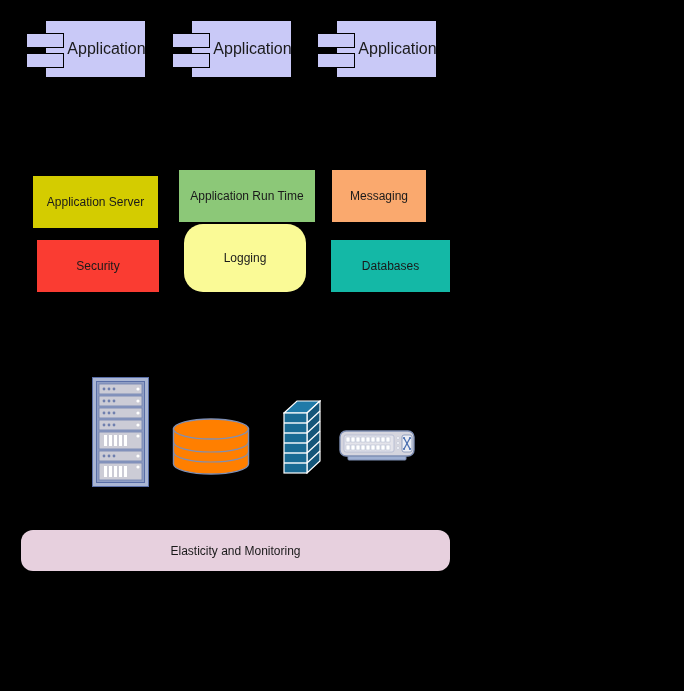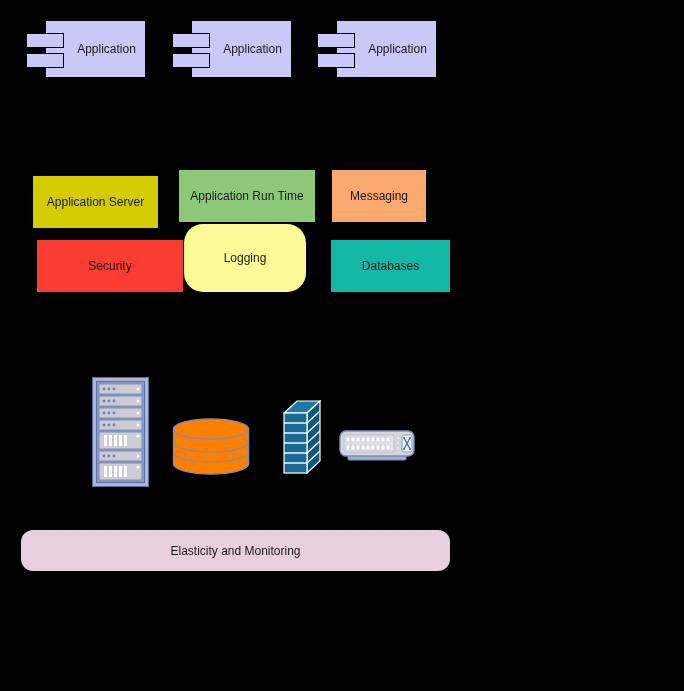--- a/index.html
+++ b/index.html
@@ -35,21 +35,21 @@
     position: absolute;
     left: 19px;
     top: 0;
     width: 101px;
     height: 58px;
     display: flex;
     align-items: center;
     justify-content: center;
     padding-left: 22px;
     box-sizing: border-box;
-    font-size: 12px;
+    font-size: 16px;
     color: #1a1a1a;
     white-space: nowrap;
   }
   .component .comp-tab {
     position: absolute;
     left: 0;
     width: 38px;
     height: 15px;
     background: #c9c9f7;
     border: 1px solid #000000;
@@ -116,21 +116,21 @@
   </div>
 
   <div class="svc-box" style="left:179px; top:170px; width:136px; height:52px; background:#8cc878;">
     <span>Application Run Time</span>
   </div>
 
   <div class="svc-box" style="left:332px; top:170px; width:94px; height:52px; background:#faa96e;">
     <span>Messaging</span>
   </div>
 
-  <div class="svc-box" style="left:37px; top:240px; width:146px; height:52px; background:#fa3c32;">
+  <div class="svc-box" style="left:37px; top:240px; width:122px; height:52px; background:#fa3c32;">
     <span>Security</span>
   </div>
 
   <div class="svc-box" style="left:184px; top:224px; width:122px; height:68px; background:#fafa96;border-radius:19px;">
     <span>Logging</span>
   </div>
 
   <div class="svc-box" style="left:331px; top:240px; width:119px; height:52px; background:#14b8a6;">
     <span>Databases</span>
   </div>

